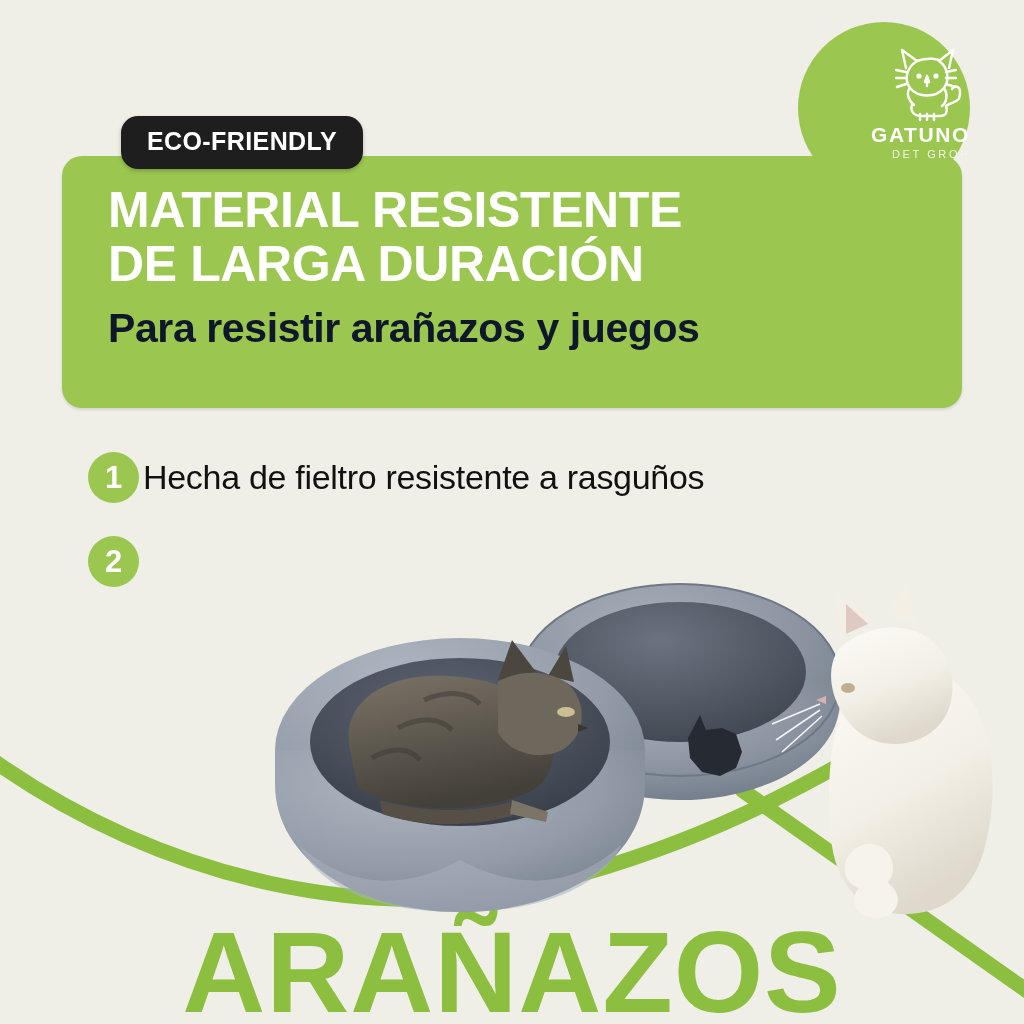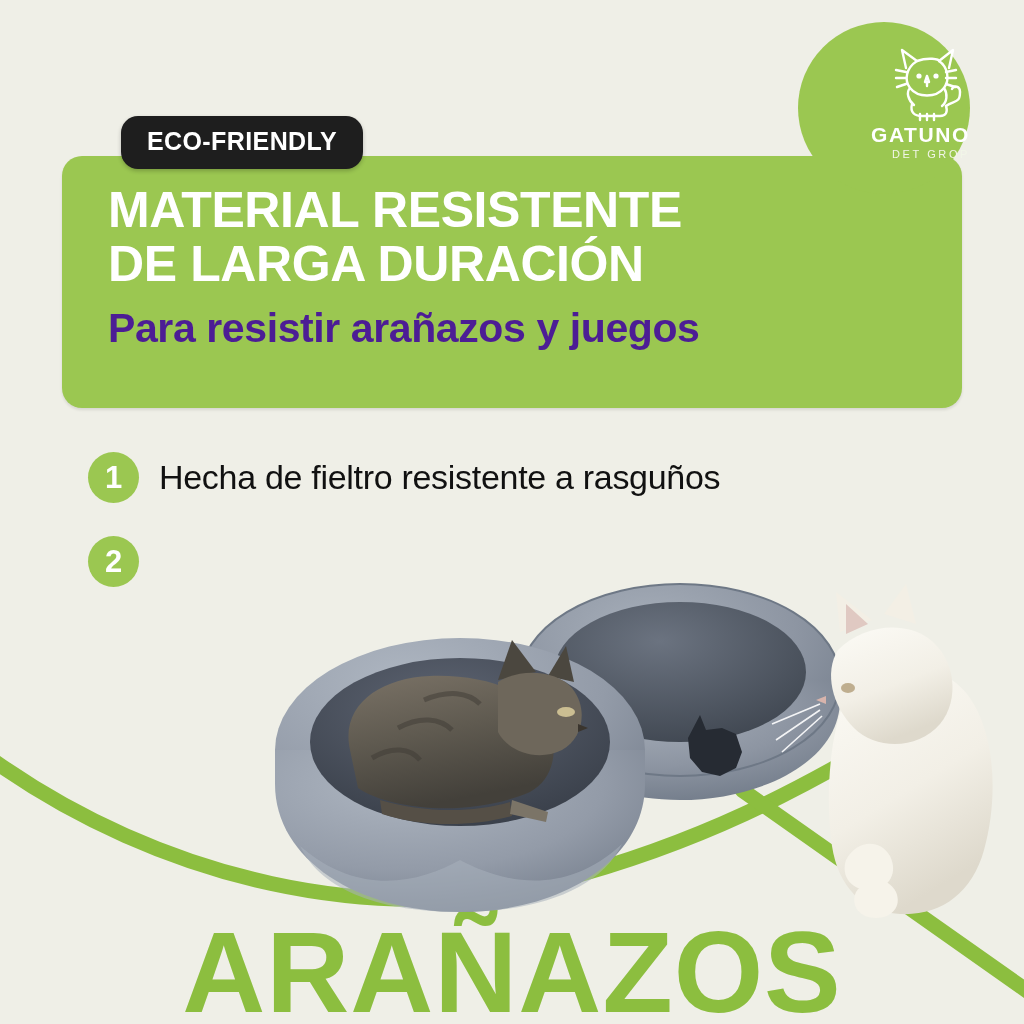--- a/index.html
+++ b/index.html
@@ -61,21 +61,21 @@
   .head-line {
     color:#FFFFFF;
     font-size:50px;
     font-weight:bold;
     line-height:1.07;
     letter-spacing:-0.4px;
     white-space:nowrap;
   }
   .sub-line {
     margin-top:14px;
-    color:#4c1d95;
+    color:#0f172a;
     font-size:41px;
     font-weight:bold;
     letter-spacing:-0.4px;
     white-space:nowrap;
   }
 
   
   .eco-badge {
     position:absolute;
     left:121px; top:116px;
@@ -137,21 +137,21 @@
     border-radius:50%;
     background:#9BC751;
     color:#FFFFFF;
     font-size:31px;
     font-weight:bold;
     display:flex;
     align-items:center;
     justify-content:center;
   }
   .feature-text {
-    margin-left:20px;
+    margin-left:4px;
     color:#111111;
     font-size:34px;
     letter-spacing:-0.3px;
     white-space:nowrap;
   }
 </style>
 </head>
 <body>
 
 <div id="poster">

